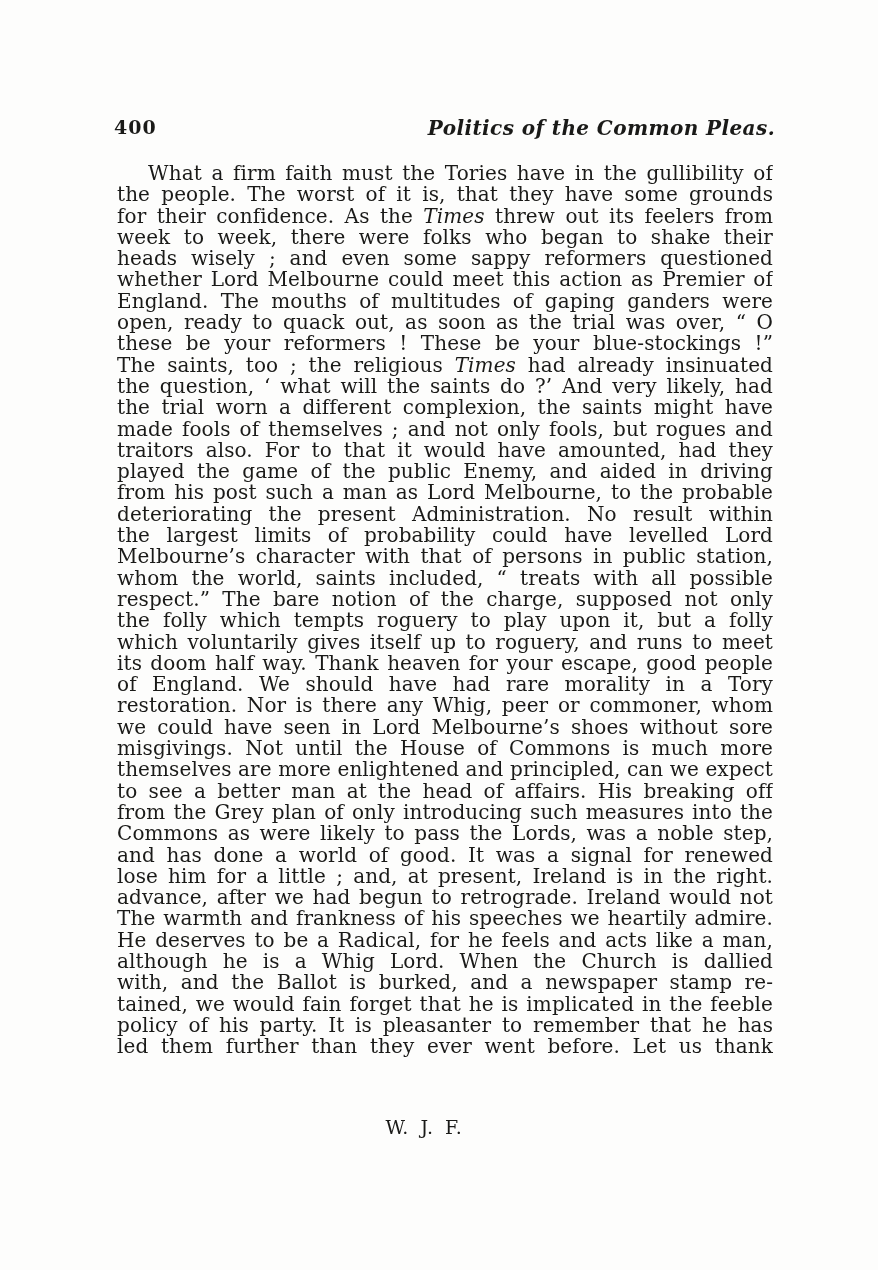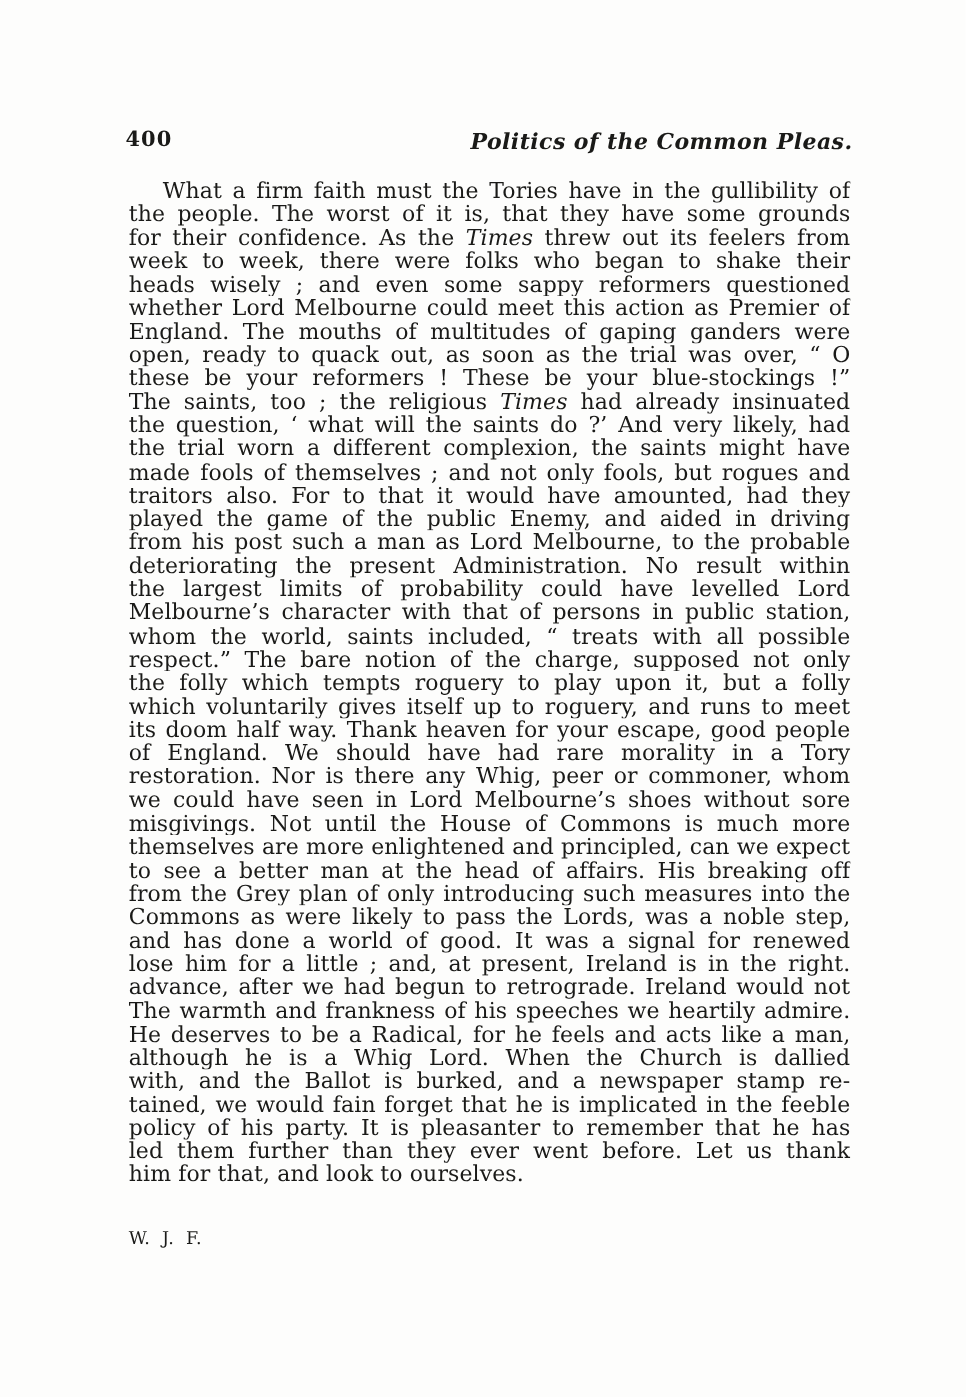--- a/index.html
+++ b/index.html
@@ -68,24 +68,24 @@
     text-align-last: left;
   }
   .body-line i {
   }
   
   .signature {
     position: absolute;
     top: 1116px;
     left: 117px;
     width: 656px;
-    text-align: left;
+    text-align: center;
     padding-right: 42px;
     box-sizing: border-box;
-    font-size: 16px;
+    font-size: 19px;
     word-spacing: 5px;
     letter-spacing: 0.5px;
   }
 </style>
 </head>
 <body>
 
 <div class="scan-page">
 
   <div class="running-head">
@@ -129,18 +129,17 @@
       <div class="body-line">and has done a world of good.  It was a signal for renewed</div>
       <div class="body-line">lose him for a little ; and, at present, Ireland is in the right.</div>
       <div class="body-line">advance, after we had begun to retrograde.  Ireland would not</div>
       <div class="body-line">The warmth and frankness of his speeches we heartily admire.</div>
       <div class="body-line">He deserves to be a Radical, for he feels and acts like a man,</div>
       <div class="body-line">although he is a Whig Lord.  When the Church is dallied</div>
       <div class="body-line">with, and the Ballot is burked, and a newspaper stamp re-</div>
       <div class="body-line">tained, we would fain forget that he is implicated in the feeble</div>
       <div class="body-line">policy of his party.  It is pleasanter to remember that he has</div>
       <div class="body-line">led them further than they ever went before.  Let us thank</div>
-      <div class="body-line last">him for that, and look to ourselves.</div>
     </div>
 
   <div class="signature">W. J. F.</div>
 
 </div>
 
 </body></html>

